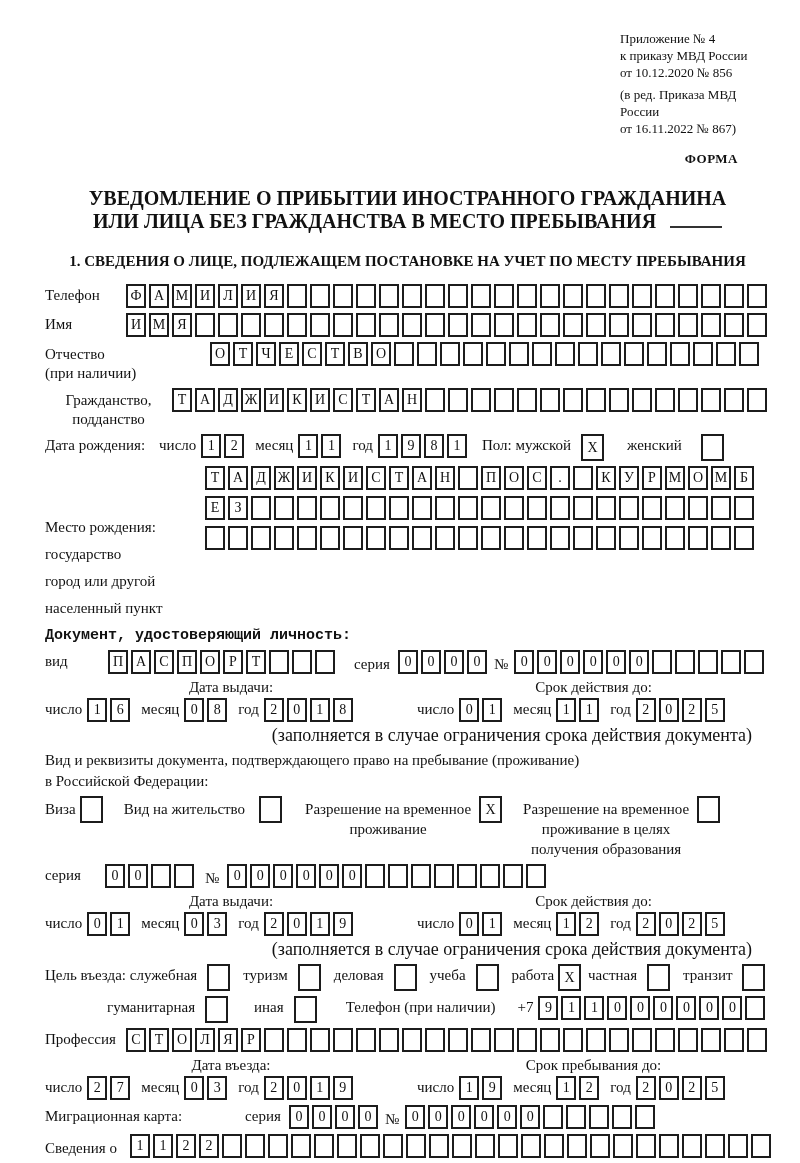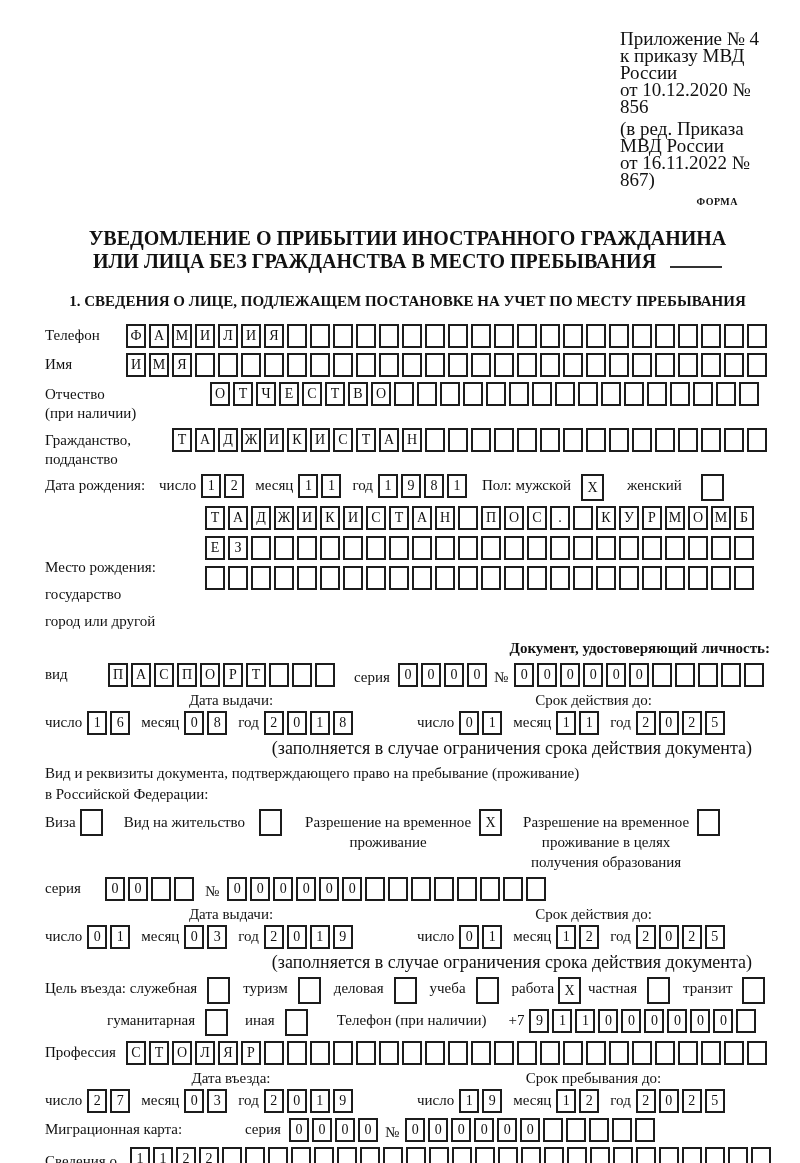--- a/index.html
+++ b/index.html
@@ -1,55 +1,55 @@
 <!DOCTYPE html>
 <html><head>
 <meta charset="utf-8">
 <style>
   html,body{margin:0;padding:0;background:#fff;}
   body{width:800px;height:1163px;overflow:hidden;color:#111;
        font-family:"Liberation Serif", serif;font-size:15px;}
   .page{padding:30px 30px 10px 45px;}
 
   
-  .hdr{margin-left:575px;font-size:19px;line-height:17px;}
+  .hdr{margin-left:575px;font-size:13px;line-height:17px;}
   .hdr .ed{margin-top:5px;}
-  .forma{margin-top:8px;text-align:right;padding-right:32px;
-         font-weight:bold;font-size:10px;letter-spacing:.5px;}
+  .forma{margin-top:14px;text-align:right;padding-right:32px;
+         font-weight:bold;font-size:13px;letter-spacing:.5px;}
 
   
   .title{margin-top:20px;text-align:center;font-weight:bold;font-size:20px;line-height:23px;}
   .blank{display:inline-block;width:52px;border-bottom:2px solid #333;height:14px;margin-left:14px;}
   .sect{margin-top:20px;font-weight:bold;font-size:15px;text-align:center;}
 
   
   .frow{display:flex;align-items:flex-start;margin-bottom:5px;}
   .lbl{padding-top:3px;white-space:nowrap;}
   .boxes{display:flex;flex-wrap:nowrap;}
   .cell{display:inline-block;width:16px;height:20px;border:2px solid #1c1c1c;margin-right:3px;
         text-align:center;font-size:14px;line-height:20px;background:#fff;}
   .cb .cell{width:19px;height:23px;line-height:23px;}
   .stack .boxes{margin-bottom:6px;}
 
   .w-surname{width:85px;}
   .w-patro{width:165px;}
-  .w-citiz{width:140px;}
+  .w-citiz{width:140px;text-align:center;}
   .w-birthpl{width:160px;margin-top:45px;}
   .w-repr{width:85px;}
   .mllab{line-height:19px;}
 
   .dg{display:flex;align-items:flex-start;}
   .dg .lbl{margin-right:5px;}
   .dg .boxes{margin-right:8px;}
 
   .twocol{display:flex;}
   .col-l{width:372px;}
   .col-r{flex:1;}
   .subhead{text-align:center;margin-bottom:2px;}
-  .dochead{text-align:right;font-weight:bold;margin:4px 0 6px 0;}
+  .dochead{text-align:left;font-weight:bold;margin:4px 0 6px 0;font-family:Liberation Mono, monospace;}
   .note{font-size:18px;text-align:right;padding-right:18px;margin-top:-2px;margin-bottom:4px;}
   .intro{line-height:21px;}
 
   .optgrp{display:flex;align-items:flex-start;}
   .optgrp .olbl{text-align:center;line-height:20px;padding-top:3px;}
   .optgrp .cb{margin-left:8px;}
   .opts{gap:0;}
   .cgap{margin-left:10px;}
 </style>
 </head>
@@ -239,20 +239,21 @@
           <span class="cell">&nbsp;</span>
         </span>
     </div>
   </div>
 
   <div class="frow">
     <div class="lbl w-birthpl mllab" style="line-height:27px">
       <div>Место рождения:</div>
       <div>государство</div>
       <div>город или другой</div>
+      <div>населенный пункт</div>
     </div>
     <div class="stack">
       <div class="boxes">
           <span class="cell">Т</span>
           <span class="cell">А</span>
           <span class="cell">Д</span>
           <span class="cell">Ж</span>
           <span class="cell">И</span>
           <span class="cell">К</span>
           <span class="cell">И</span>
@@ -555,21 +556,21 @@
     <span class="boxes cb cgap">
         <span class="cell">&nbsp;</span>
       </span>
   </div>
 
   <div class="frow" style="margin-left:62px">
     <span class="lbl">гуманитарная</span>
     <span class="boxes cb cgap">
         <span class="cell">&nbsp;</span>
       </span>
-    <span class="lbl" style="margin-left:14px">иная</span>
+    <span class="lbl" style="margin-left:23px">иная</span>
     <span class="boxes cb cgap">
         <span class="cell">&nbsp;</span>
       </span>
     <span class="lbl" style="margin-left:26px">Телефон (при наличии)</span>
     <span class="lbl" style="margin-left:22px;margin-right:5px">+7</span>
     <span class="boxes">
         <span class="cell">9</span>
         <span class="cell">1</span>
         <span class="cell">1</span>
         <span class="cell">0</span>

